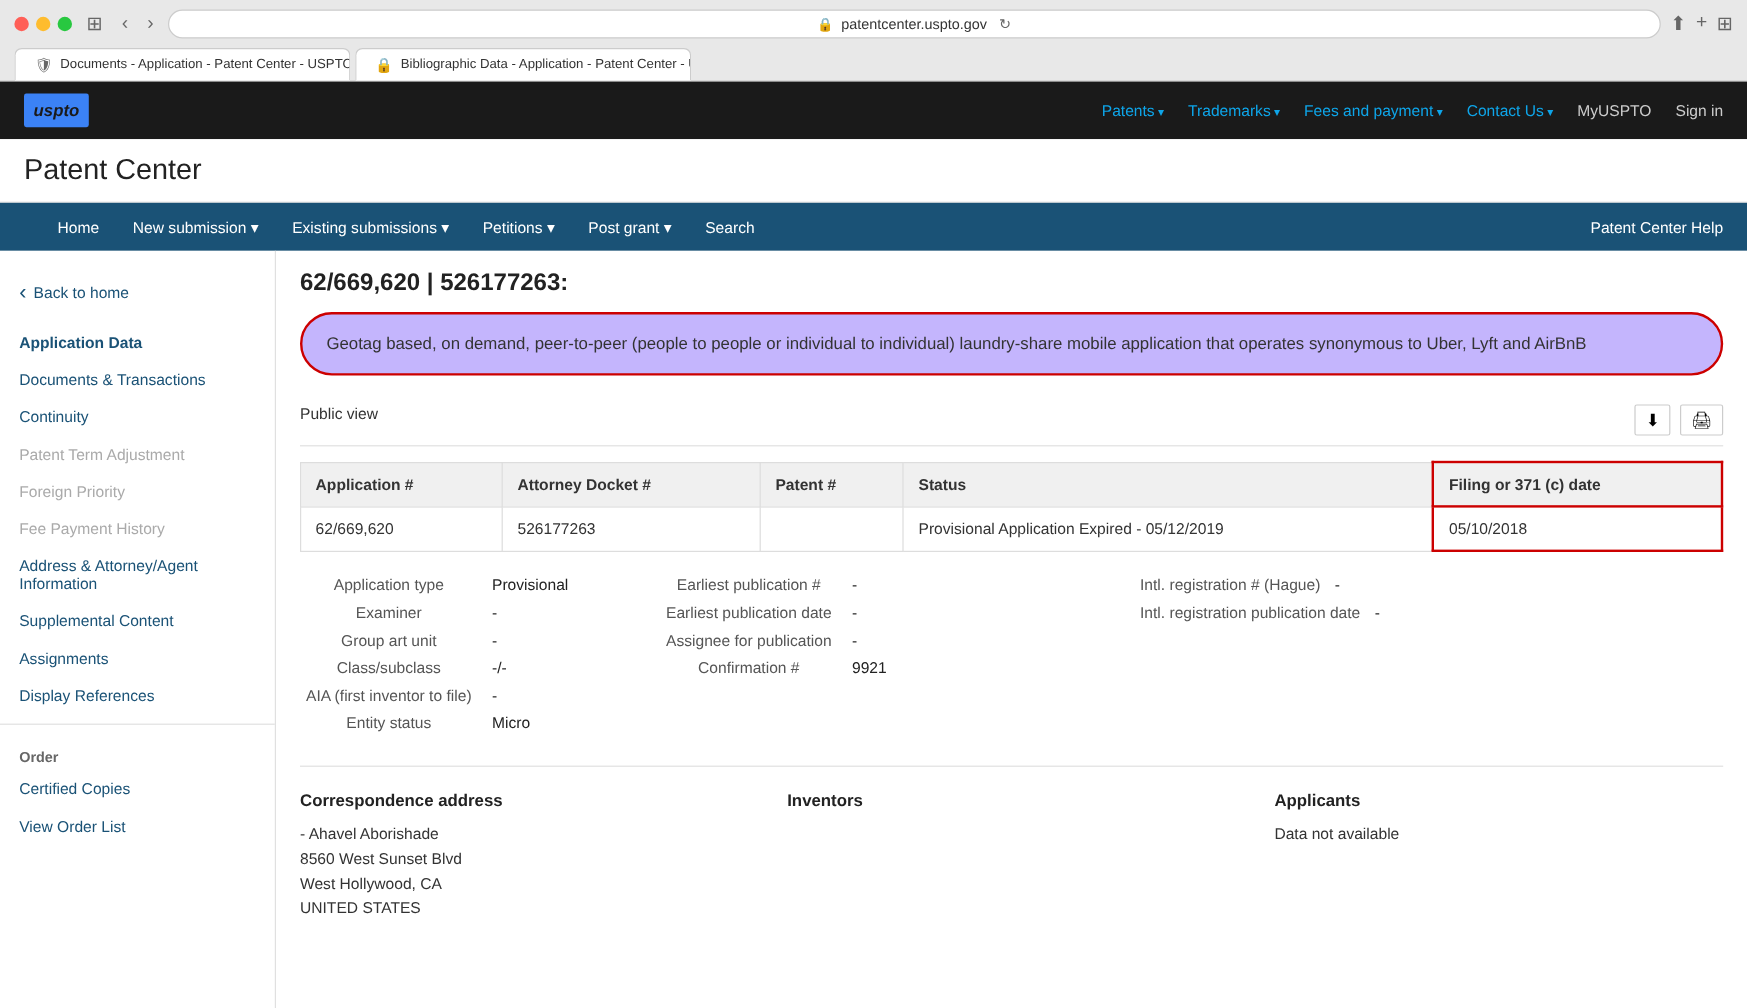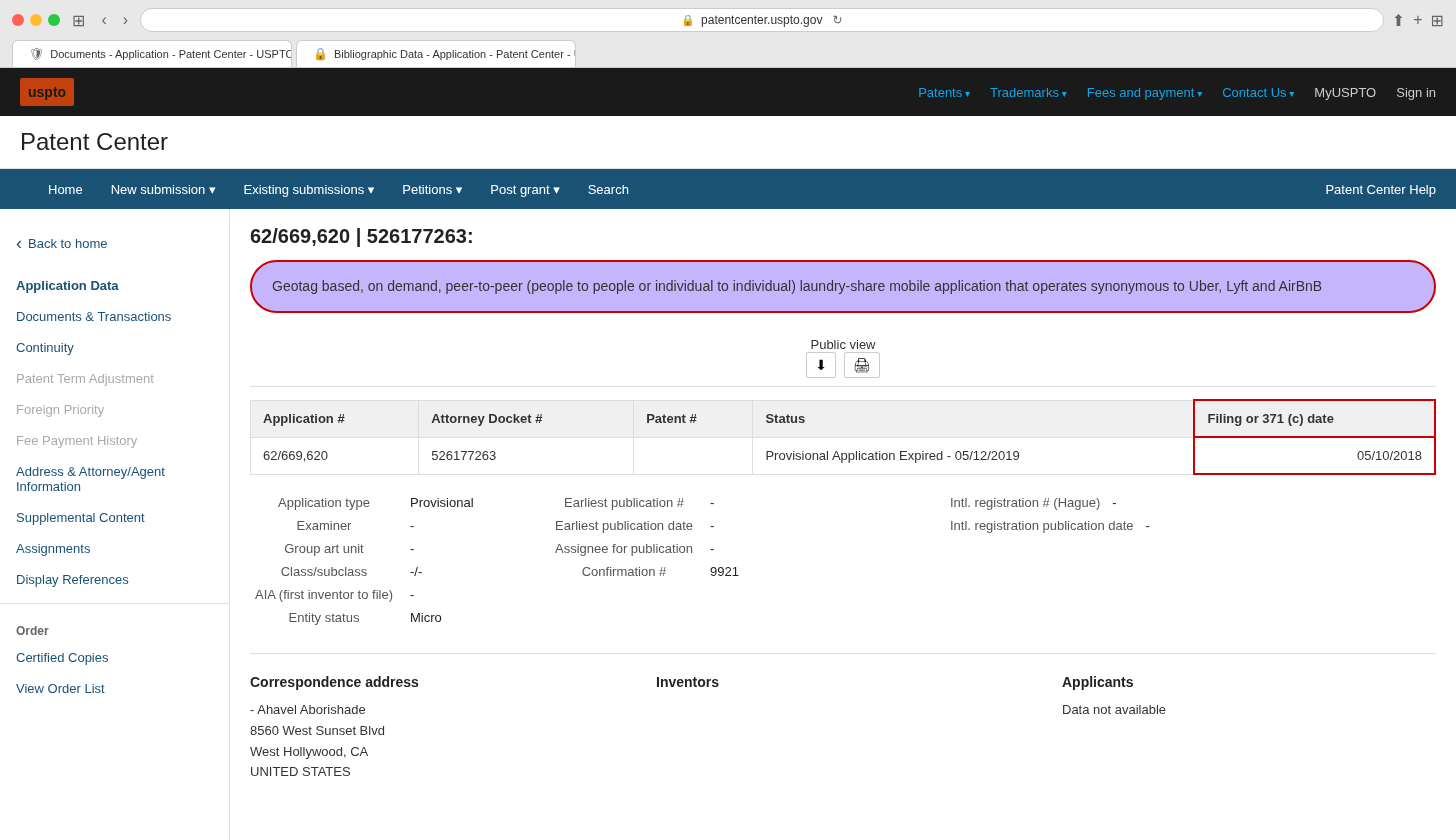--- a/index.html
+++ b/index.html
@@ -40,22 +40,22 @@
     .tab-icon { color: #666; font-size: 12px; }
 
     
     .uspto-header {
       background: #1a1a1a;
       padding: 0 20px;
       display: flex; align-items: center; justify-content: space-between;
       height: 48px;
     }
     .uspto-logo {
-      background: #c2410c; color: #1a1a1a; font-weight: bold;
-      padding: 6px 8px; font-size: 14px; border-radius: 2px;
+      background: #3b82f6; color: #1a1a1a; font-weight: bold;
+      padding: 6px 8px; font-size: 14px; border-radius: 2px; font-style: italic;
     }
     .uspto-nav { display: flex; gap: 20px; align-items: center; }
     .nav-dropdown { color: #0ea5e9; font-size: 13px; cursor: pointer; }
     .nav-dropdown::after { content: ' ▾'; font-size: 10px; }
     .sign-in { color: #ccc; font-size: 13px; }
 
     
     .page-title-bar {
       background: white;
       padding: 12px 20px;
@@ -116,22 +116,22 @@
     .invention-title-box {
       background: #c4b5fd;
       border: 2px solid #cc0000;
       border-radius: 30px;
       padding: 14px 20px;
       margin-bottom: 16px;
       font-size: 14px; color: #333; line-height: 1.5;
       position: relative;
     }
     .public-view-bar {
-      display: flex; justify-content: space-between; align-items: center;
-      padding: 8px 0; border-bottom: 1px solid #e0e0e0; margin-bottom: 12px; flex-direction: column;
+      display: flex; justify-content: space-between; align-items: flex-start;
+      padding: 8px 0; border-bottom: 1px solid #e0e0e0; margin-bottom: 12px;
     }
     .public-view-label { font-size: 13px; color: #333; }
     .public-view-actions { display: flex; gap: 8px; }
     .action-btn {
       border: 1px solid #ccc; background: white; padding: 4px 8px;
       cursor: pointer; font-size: 14px; border-radius: 2px;
     }
 
     
     .data-table {
@@ -278,21 +278,21 @@
           <th>Status</th>
           <th style="border:2px solid #cc0000;border-radius:4px;">Filing or 371 (c) date</th>
         </tr>
       </thead>
       <tbody>
         <tr>
           <td>62/669,620</td>
           <td>526177263</td>
           <td></td>
           <td>Provisional Application Expired - 05/12/2019</td>
-          <td style="border:2px solid #cc0000;text-align:right;">05/10/2018</td>
+          <td style="border:2px solid #cc0000;">05/10/2018</td>
         </tr>
       </tbody>
     </table>
 
     <div class="details-section">
 
       <div class="details-col">
         <div class="field-row">
           <span class="field-label">Application type</span>
           <span class="field-value">Provisional</span>

